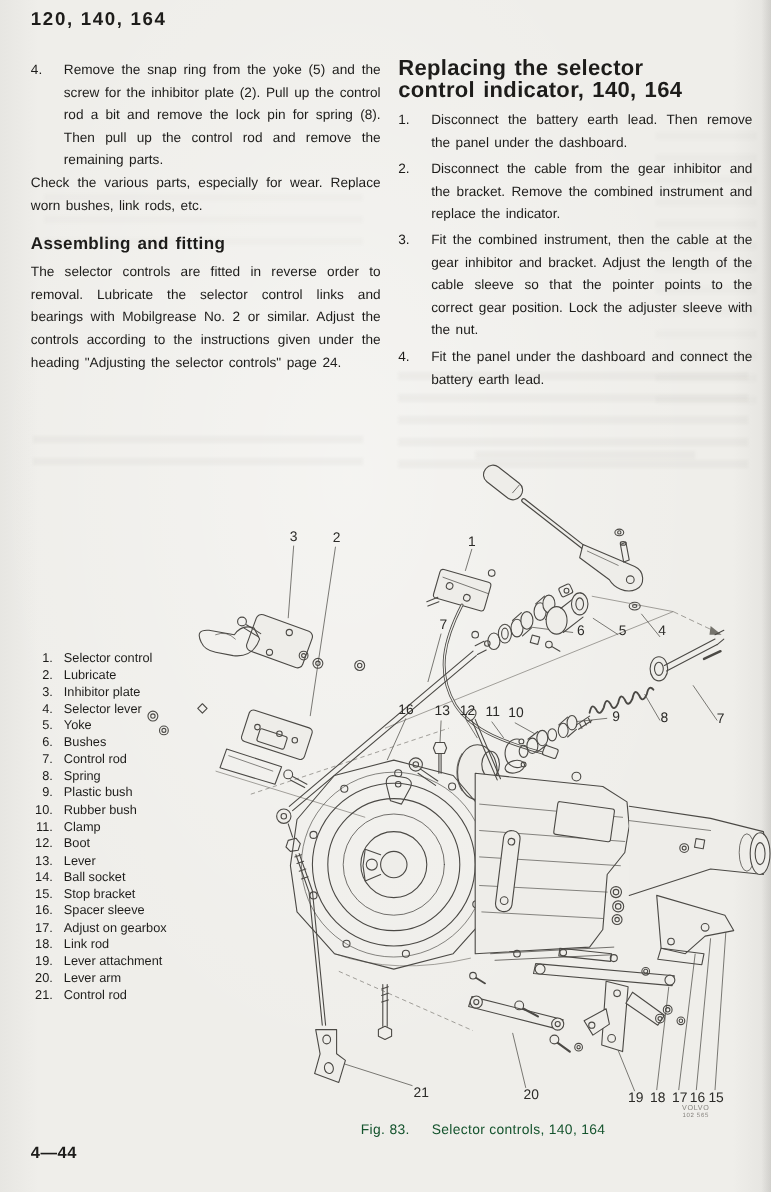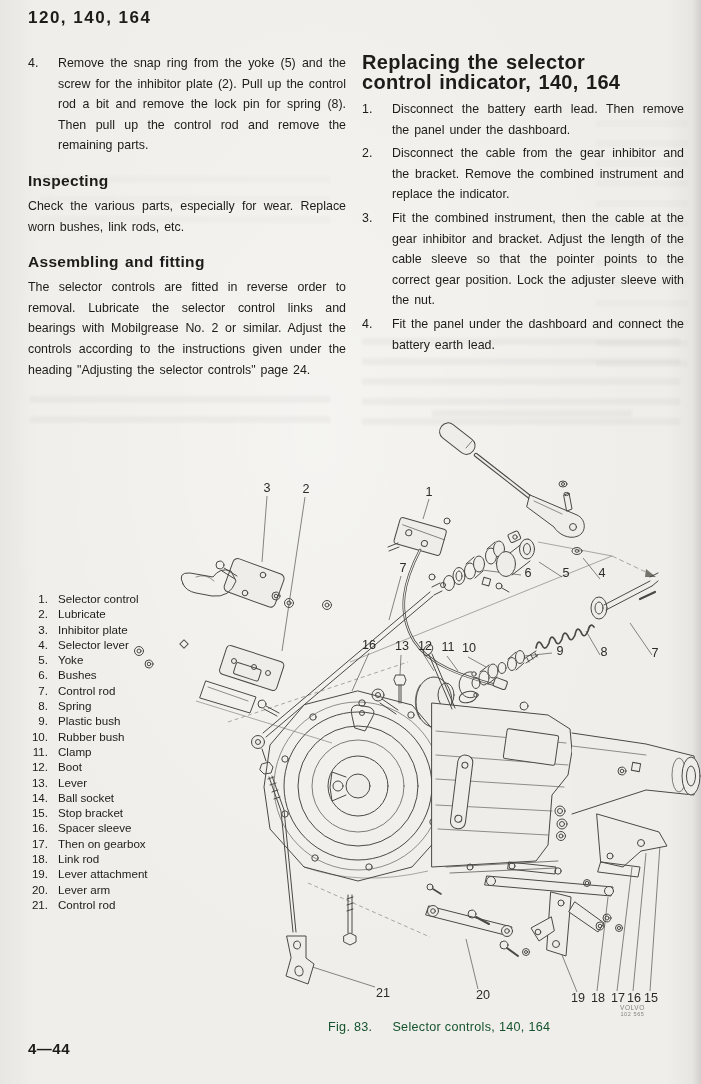--- a/index.html
+++ b/index.html
@@ -54,21 +54,20 @@
 <div class="ghost" style="left:596px;top:120px;width:92px;height:250px;opacity:.3;"></div>
 <div class="ghost" style="left:40px;top:176px;width:290px;height:60px;opacity:.25;"></div>
 
 <div class="page-header">120, 140, 164</div>
 
 <div class="col col-left">
   <div class="step">
     <span class="num">4.</span>
     <span>Remove the snap ring from the yoke (5) and the screw for the inhibitor plate (2). Pull up the control rod a bit and remove the lock pin for spring (8). Then pull up the control rod and remove the remaining parts.</span>
   </div>
-  <div class="sec-heading">Inspecting</div>
   <div>Check the various parts, especially for wear. Replace worn bushes, link rods, etc.</div>
   <div class="sec-heading">Assembling and fitting</div>
   <div>The selector controls are fitted in reverse order to removal. Lubricate the selector control links and bearings with Mobilgrease No. 2 or similar. Adjust the controls according to the instructions given under the heading "Adjusting the selector controls" page 24.</div>
 </div>
 
 <div class="col col-right">
   <div class="rc-heading">Replacing the selector control indicator, 140, 164</div>
   <div class="rsteps">
     <div class="step">
       <span class="num">1.</span>
@@ -166,21 +165,21 @@
       <span>Stop bracket</span>
     </div>
   <div class="prow">
       <span class="pnum">16.</span>
       <span></span>
       <span>Spacer sleeve</span>
     </div>
   <div class="prow">
       <span class="pnum">17.</span>
       <span></span>
-      <span>Then on gearbox</span>
+      <span>Adjust on gearbox</span>
     </div>
   <div class="prow">
       <span class="pnum">18.</span>
       <span></span>
       <span>Link rod</span>
     </div>
   <div class="prow">
       <span class="pnum">19.</span>
       <span></span>
       <span>Lever attachment</span>

